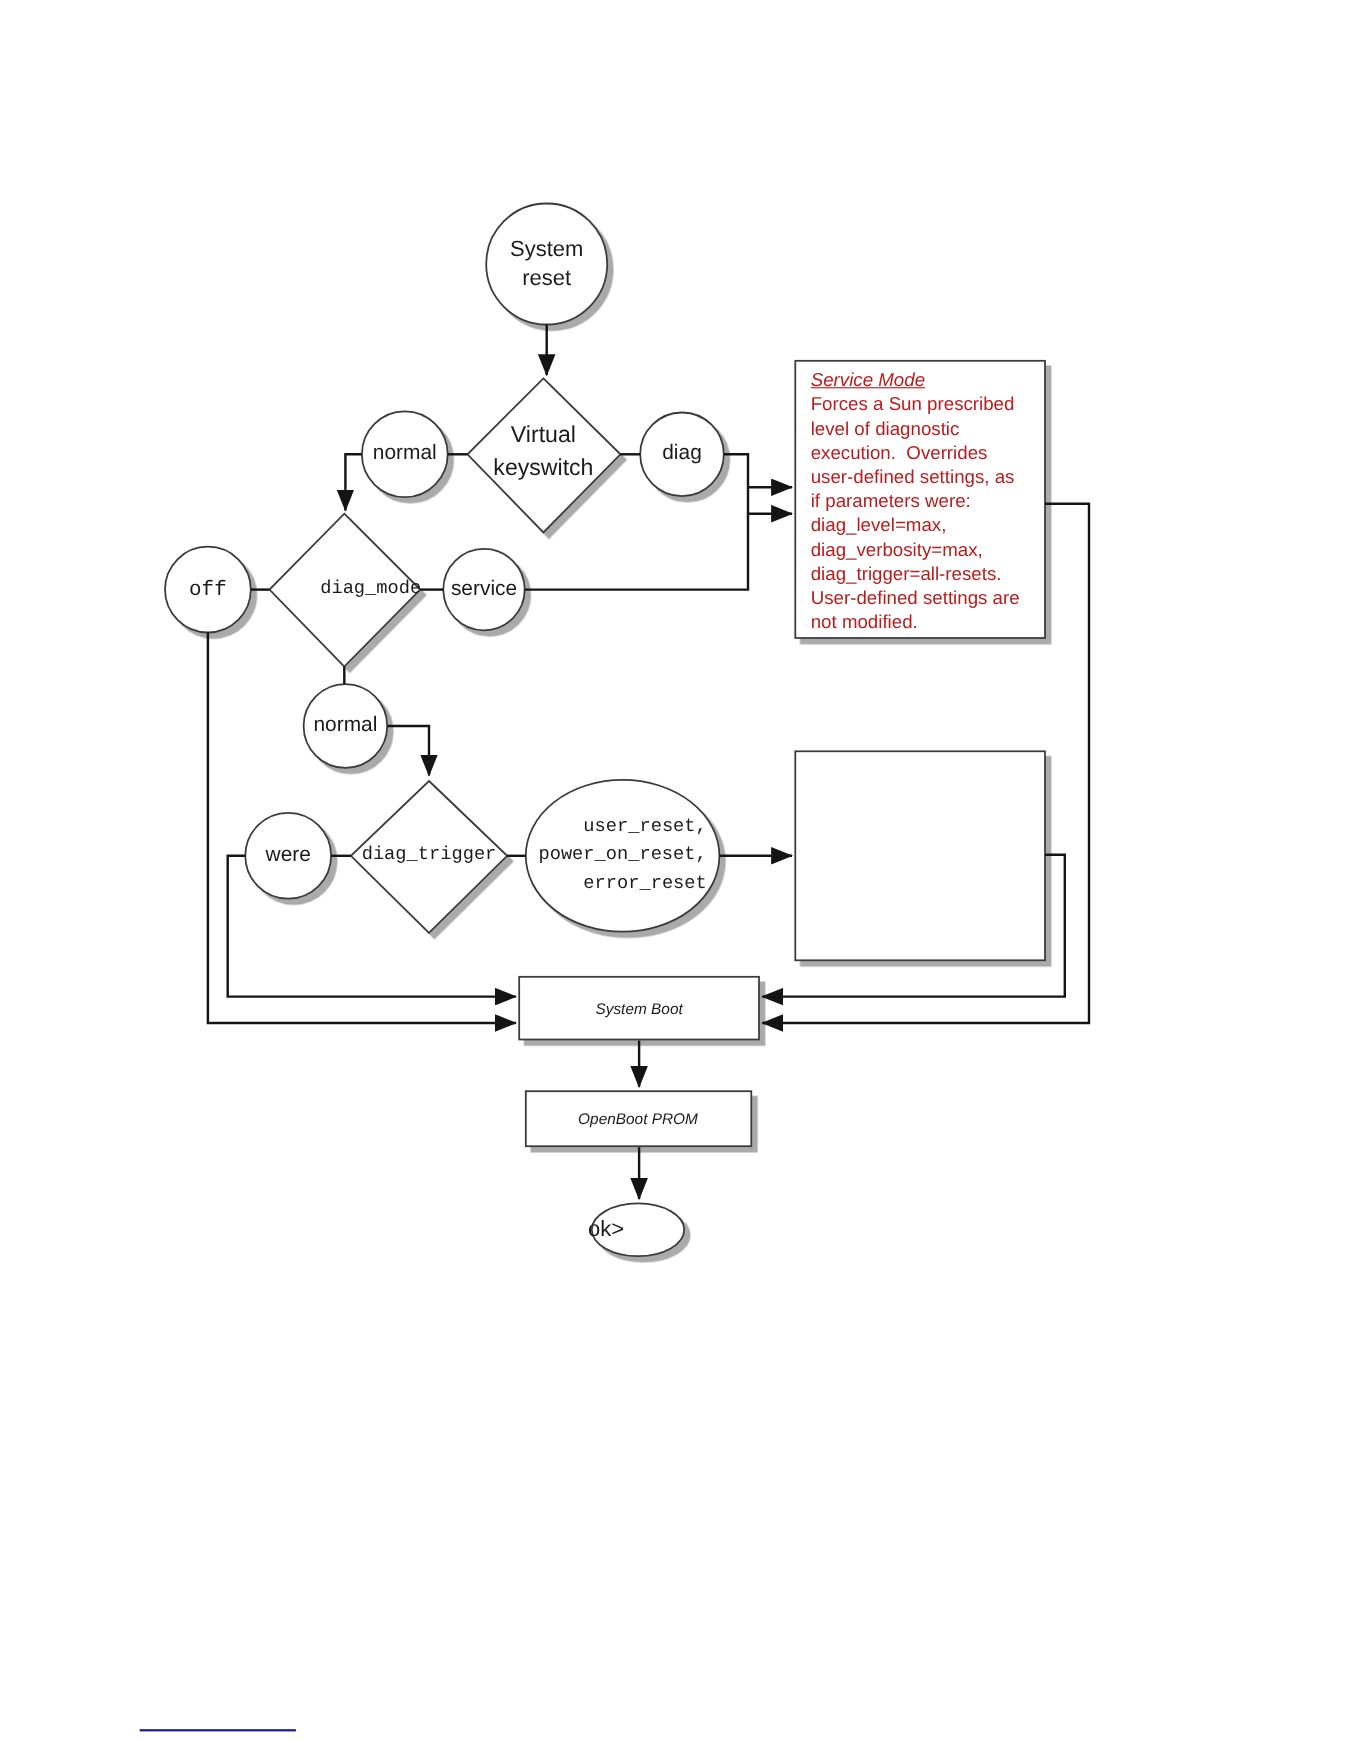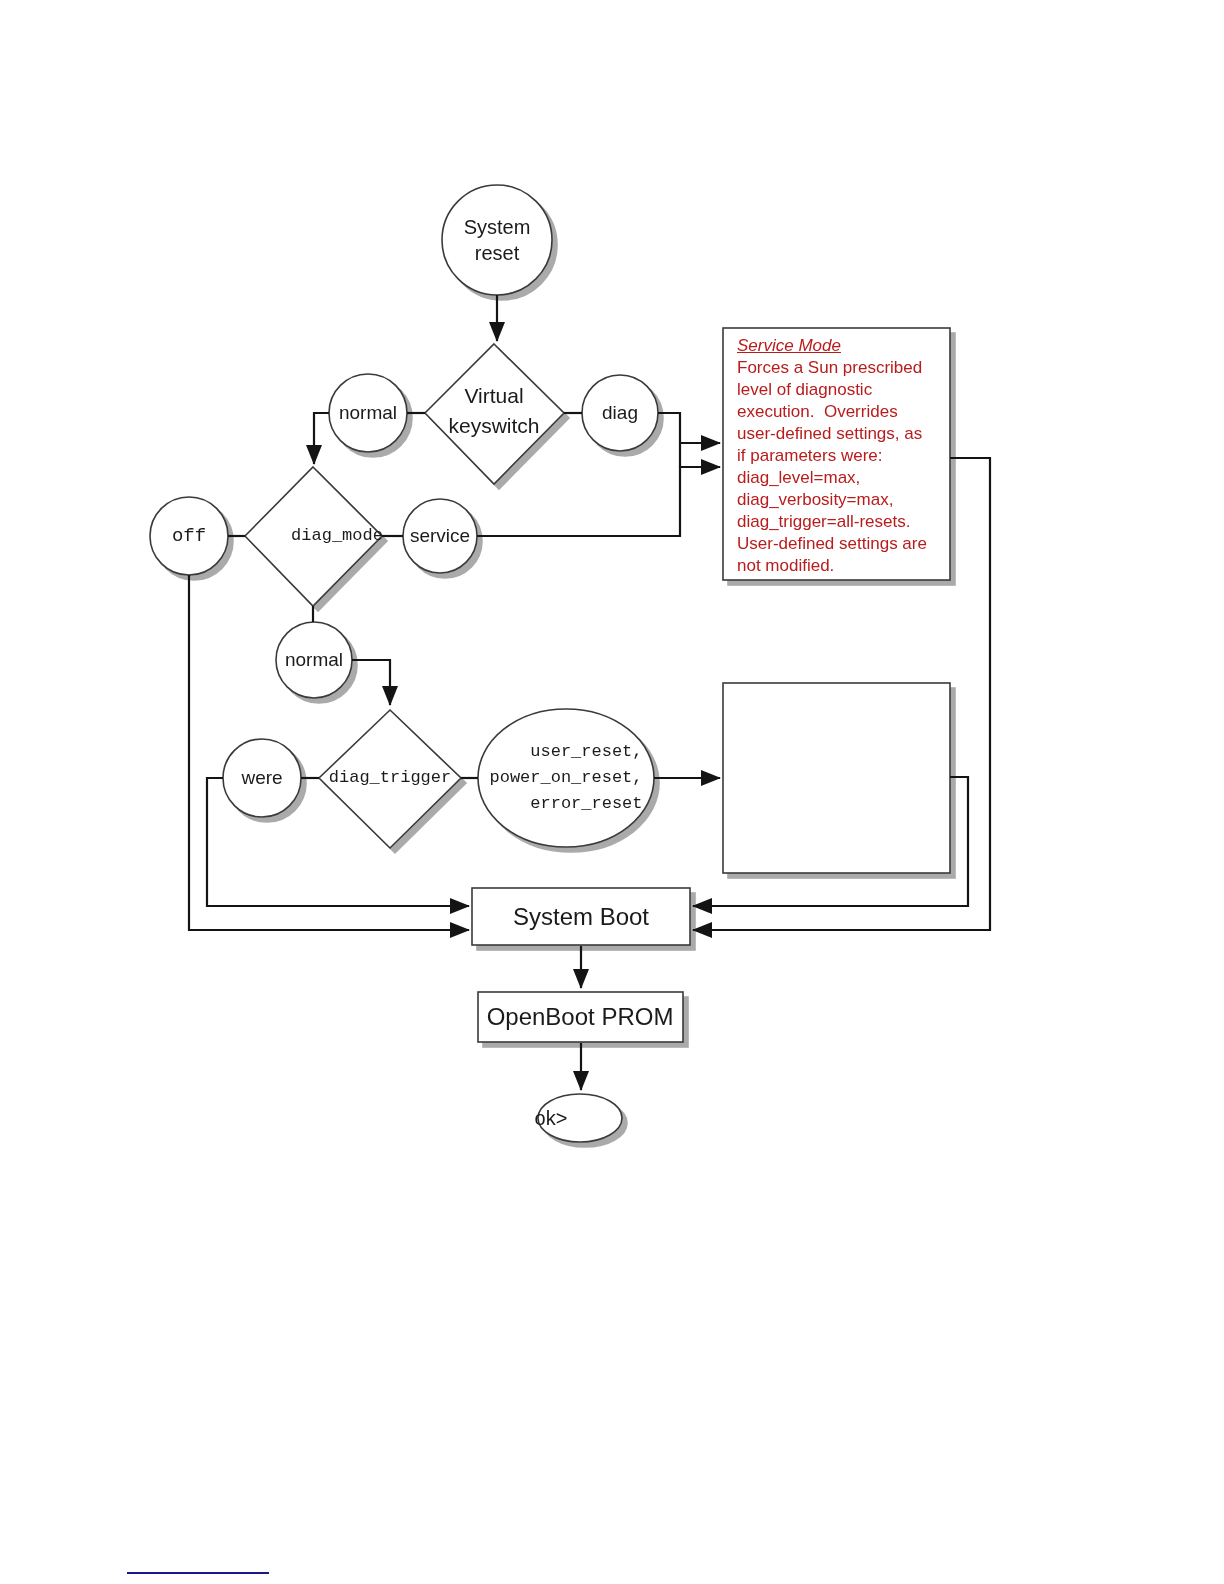--- a/index.html
+++ b/index.html
@@ -8,21 +8,21 @@
   #diagram-svg{position:absolute;left:0;top:0;}
   .shape{fill:#ffffff;stroke:#3a3a3a;stroke-width:1.6;filter:drop-shadow(5px 5px 0 #aaaaaa);}
   .edge{fill:none;stroke:#141414;stroke-width:2.2;}
   .lbl{position:absolute;transform:translate(-50%,-50%);text-align:center;
        white-space:pre-wrap;line-height:1.3;color:#1b1b1b;}
   .f19{font-size:19px;}
   .f20{font-size:20px;line-height:26px;}
   .f21{font-size:21px;line-height:30px;}
   .mono{font-family:"Liberation Mono","DejaVu Sans Mono",monospace;font-size:17px;}
   .mono3{line-height:26px;text-align:right;}
-  .boxlbl{font-size:24px;}
+  .boxlbl{font-size:14px;font-style:italic;}
   .callout{position:absolute;font-size:17px;line-height:22px;color:#b91c1c;}
   .callout .hd{font-style:italic;text-decoration:underline;display:block;}
   .callout .bd{white-space:pre-wrap;}
   #footer-rule{position:absolute;left:127px;top:1572px;width:142px;height:2px;background:#19198c;}
 </style>
 </head>
 <body>
 
 <div id="page">
 

